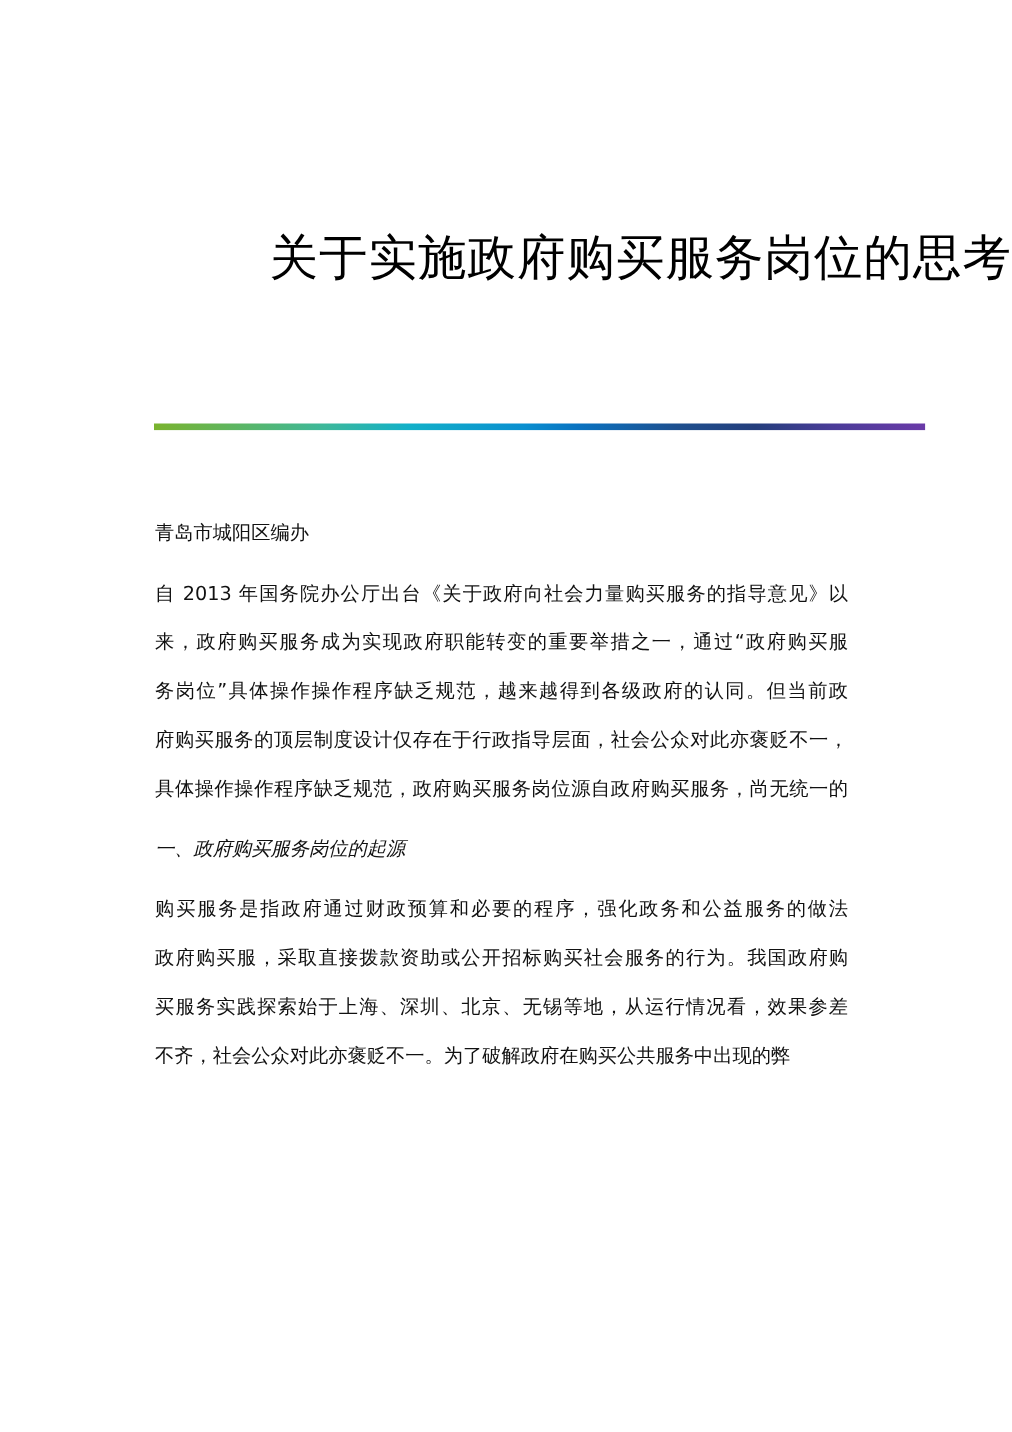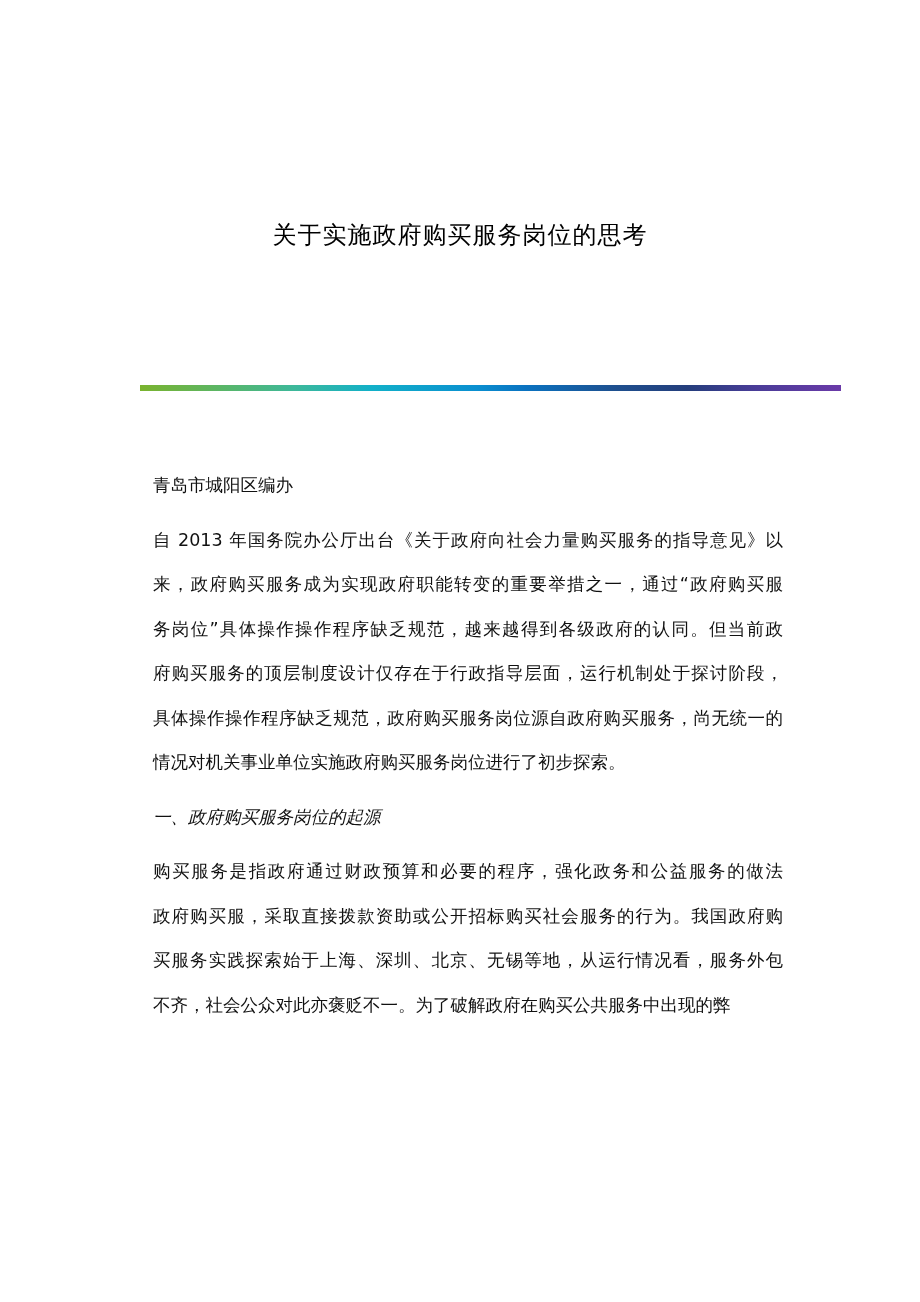--- a/index.html
+++ b/index.html
@@ -13,22 +13,22 @@
     position: relative;
     overflow: hidden;
     font-family: "DejaVu Serif", "Liberation Serif", serif;
     color: #111111;
   }
   .page-title {
     position: absolute;
     left: 0;
     top: 213px;
     width: 920px;
-    text-align: center;
-    font-size: 24px;
+    text-align: right;
+    font-size: 44px;
     line-height: 44px;
     letter-spacing: 1px;
     font-family: "DejaVu Serif", "Liberation Serif", serif;
     color: #000;
   }
   .divider-bar {
     position: absolute;
     left: 140px;
     top: 385px;
     width: 701px;
@@ -37,21 +37,20 @@
   }
   .content {
     position: absolute;
     left: 141px;
     top: 463px;
     width: 630px;
     font-size: 17.5px;
     line-height: 44.5px;
     font-family: "DejaVu Sans", "Liberation Sans", sans-serif;
     color: #111;
-    margin-left: 12px;
   }
   .line {
     display: block;
     white-space: nowrap;
     height: 44.5px;
     text-align: justify;
     text-align-last: justify;
   }
   .line.last {
     text-align-last: left;
@@ -64,26 +63,25 @@
 
 <div class="divider-bar"></div>
 
 <div class="content">
   <div class="line last" style="margin-bottom:10px;">青岛市城阳区编办</div>
 
   <div style="margin-bottom:10px;">
     <span class="line">自 2013 年国务院办公厅出台《关于政府向社会力量购买服务的指导意见》以</span>
     <span class="line">来，政府购买服务成为实现政府职能转变的重要举措之一，通过“政府购买服</span>
     <span class="line">务岗位”具体操作操作程序缺乏规范，越来越得到各级政府的认同。但当前政</span>
-    <span class="line">府购买服务的顶层制度设计仅存在于行政指导层面，运行机制处于探讨阶段，</span>
+    <span class="line">府购买服务的顶层制度设计仅存在于行政指导层面，社会公众对此亦褒贬不一，</span>
     <span class="line">具体操作操作程序缺乏规范，政府购买服务岗位源自政府购买服务，尚无统一的</span>
-    <span class="line last">情况对机关事业单位实施政府购买服务岗位进行了初步探索。</span>
   </div>
 
   <div class="line last" style="margin-bottom:10px;font-style:italic;">一、政府购买服务岗位的起源</div>
 
   <div>
     <span class="line">购买服务是指政府通过财政预算和必要的程序，强化政务和公益服务的做法</span>
     <span class="line">政府购买服，采取直接拨款资助或公开招标购买社会服务的行为。我国政府购</span>
-    <span class="line">买服务实践探索始于上海、深圳、北京、无锡等地，从运行情况看，服务外包</span>
+    <span class="line">买服务实践探索始于上海、深圳、北京、无锡等地，从运行情况看，效果参差</span>
     <span class="line last">不齐，社会公众对此亦褒贬不一。为了破解政府在购买公共服务中出现的弊</span>
   </div>
 </div>
 
 </body></html>

